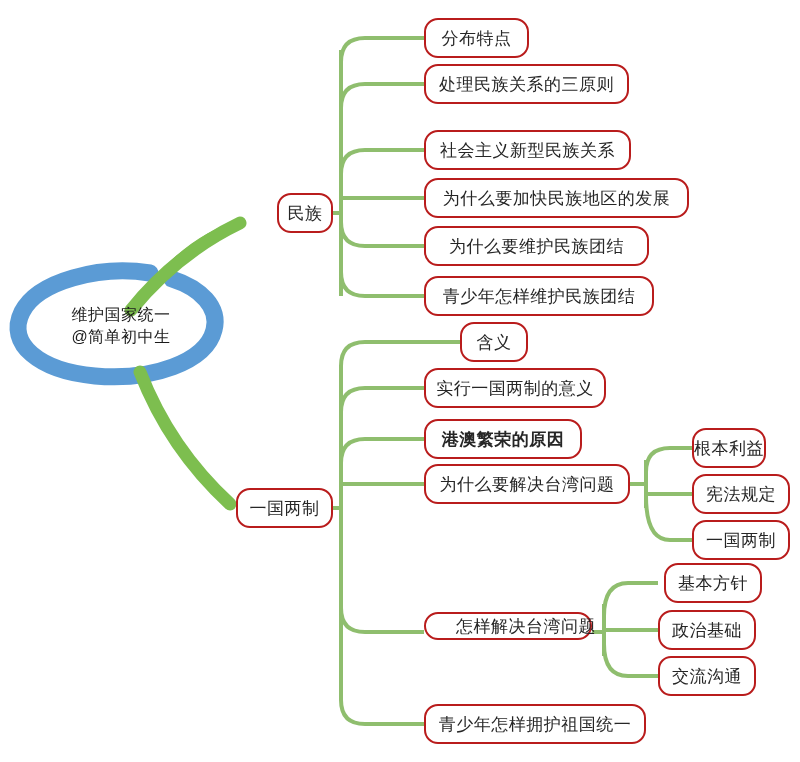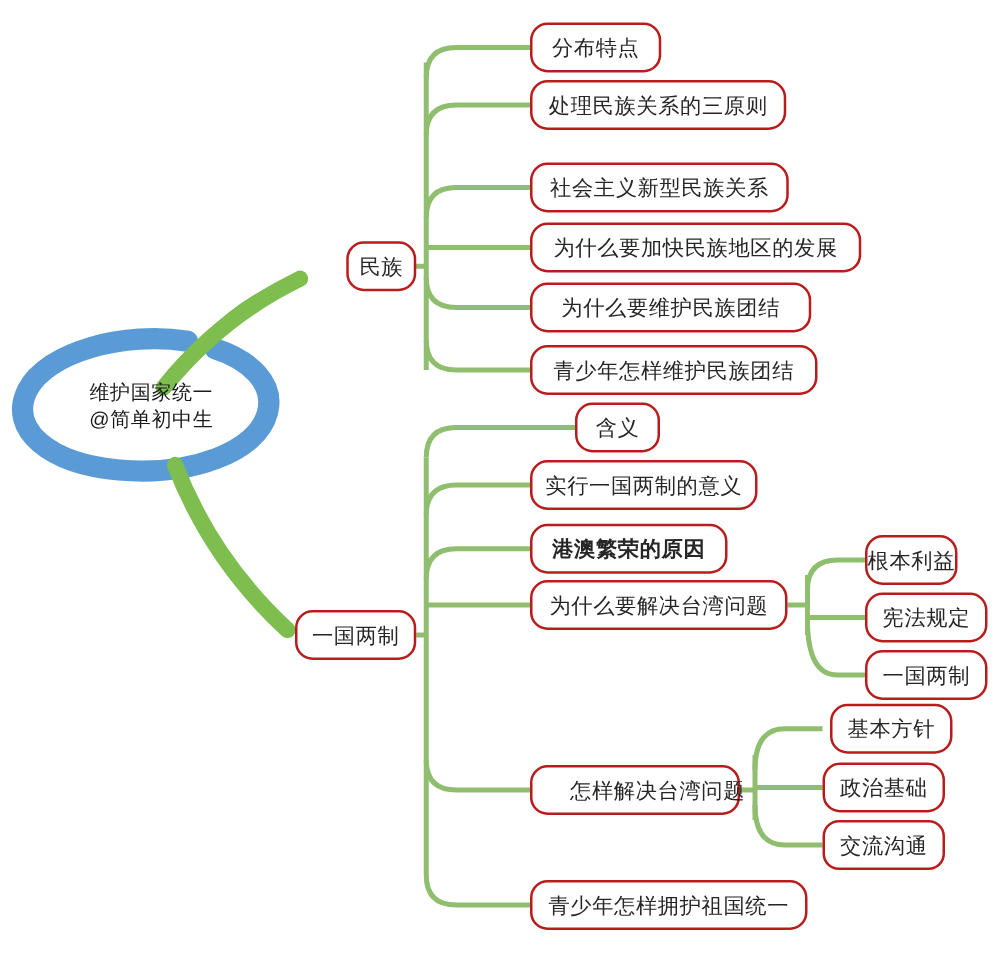--- a/index.html
+++ b/index.html
@@ -157,21 +157,21 @@
   </div>
 
   <div class="node" style="left:424px; top:419px; width:158px; height:40px;font-weight:bold;">
     <span>港澳繁荣的原因</span>
   </div>
 
   <div class="node" style="left:424px; top:464px; width:206px; height:40px;">
     <span>为什么要解决台湾问题</span>
   </div>
 
-  <div class="node" style="left:424px; top:612px; width:168px; height:40px;padding-left:36px;">
+  <div class="node" style="left:424px; top:612px; width:168px; height:28px;padding-left:36px;">
     <span>怎样解决台湾问题</span>
   </div>
 
   <div class="node" style="left:424px; top:704px; width:222px; height:40px;">
     <span>青少年怎样拥护祖国统一</span>
   </div>
 
   <div class="node" style="left:692px; top:428px; width:74px; height:40px;">
     <span>根本利益</span>
   </div>

